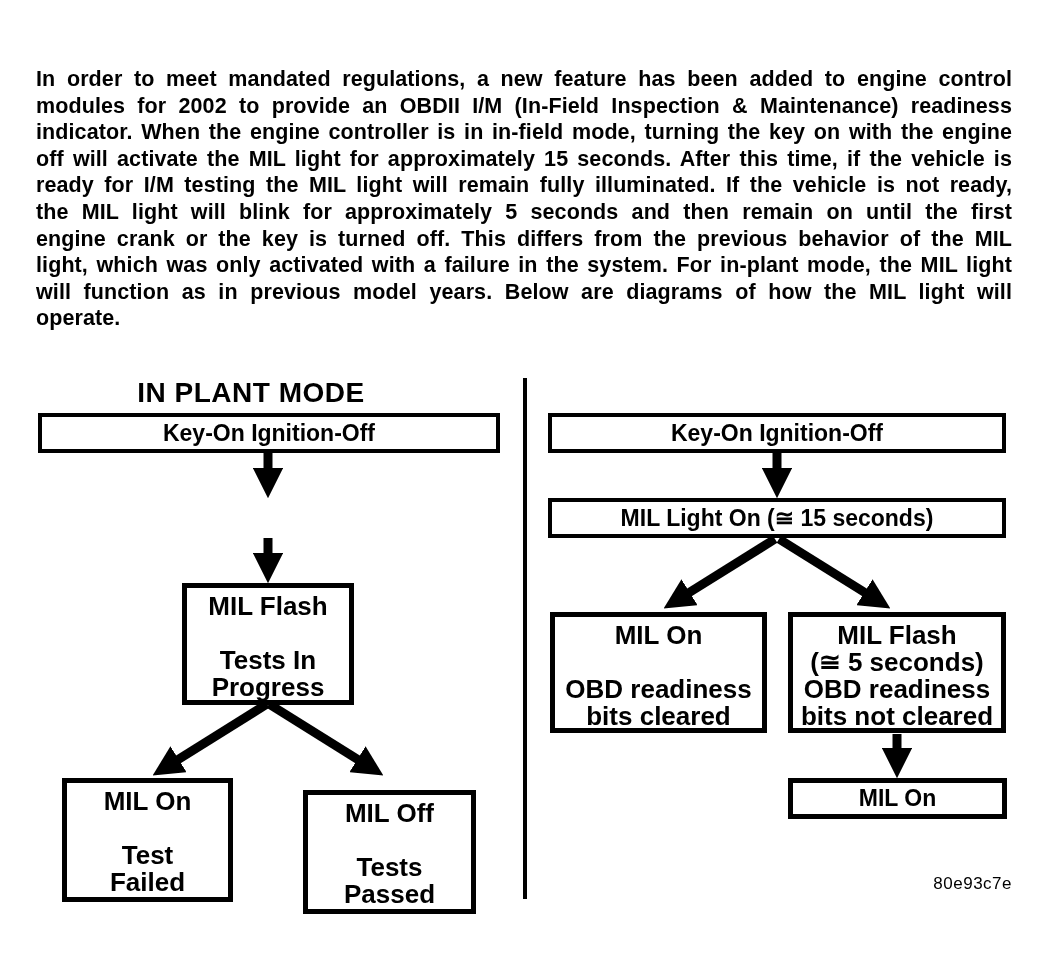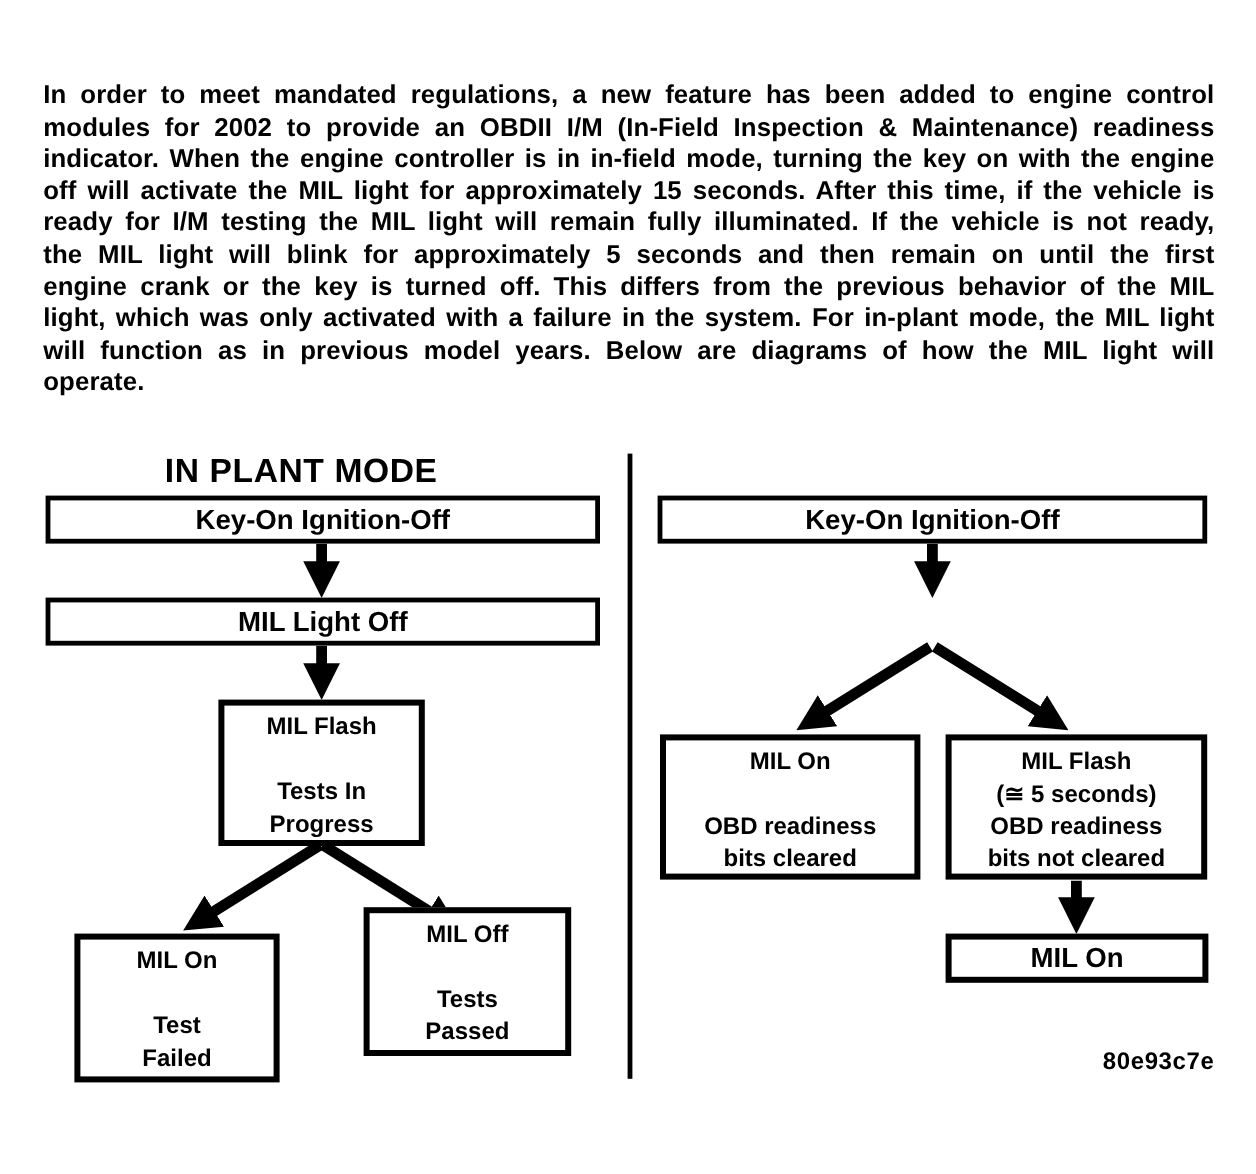--- a/index.html
+++ b/index.html
@@ -38,38 +38,38 @@
     border:4px solid #000;
     text-align:center;
     font-weight:700;
     display:flex;
     align-items:center;
     justify-content:center;
   }
   .bar{ font-size:23px; }
   .tall{
     border-width:5px;
-    font-size:20px;
+    font-size:26px;
     line-height:27px;
     white-space:pre-line;
     align-items:flex-start;
     padding-top:5px;
   }
   .thick{ border-width:5px; }
   .divider{
     position:absolute;
     left:523px;top:378px;
     width:4px;height:521px;
     background:#000;
   }
   .figure-code{
     position:absolute;
     left:890px;top:874px;width:122px;
-    font-size:20px;
-    font-weight:700;
+    font-size:17px;
+    font-weight:400;
     text-align:right;
     letter-spacing:0.5px;
   }
   svg.arrows{
     position:absolute;
     left:0;top:0;
     width:1047px;height:978px;
     pointer-events:none;
   }
 </style>
@@ -97,40 +97,40 @@
     <line x1="779" y1="539" x2="880" y2="602" stroke="#000" stroke-width="9" marker-end="url(#ah)"></line>
     <line x1="897" y1="734" x2="897" y2="766" stroke="#000" stroke-width="9" marker-end="url(#ah)"></line>
   </svg>
 
   <div class="divider"></div>
 
   <div class="chart-title" style="left:20px;top:377px;width:462px;">IN PLANT MODE</div>
 
   <div class="node bar" style="left:38px;top:413px;width:462px;height:40px;">Key-On Ignition-Off</div>
 
-  <div class="node bar" style="left:38px;top:498px;width:462px;height:40px;">MIL Light Off</div>
 
   <div class="node tall" style="left:182px;top:583px;width:172px;height:122px;">MIL Flash
 
 Tests In
 Progress</div>
 
   <div class="node tall" style="left:62px;top:778px;width:171px;height:124px;">MIL On
 
 Test
 Failed</div>
 
-  <div class="node tall" style="left:303px;top:756px;width:173px;height:124px;">MIL Off
+  <div class="node tall" style="left:303px;top:790px;width:173px;height:124px;">MIL Off
 
 Tests
 Passed</div>
 
 
   <div class="node bar" style="left:548px;top:413px;width:458px;height:40px;">Key-On Ignition-Off</div>
 
+  <div class="node bar" style="left:548px;top:498px;width:458px;height:40px;">MIL Light On (≅ 15 seconds)</div>
 
   <div class="node tall" style="left:550px;top:612px;width:217px;height:121px;">MIL On
 
 OBD readiness
 bits cleared</div>
 
   <div class="node tall" style="left:788px;top:612px;width:218px;height:121px;">MIL Flash
 (≅ 5 seconds)
 OBD readiness
 bits not cleared</div>

